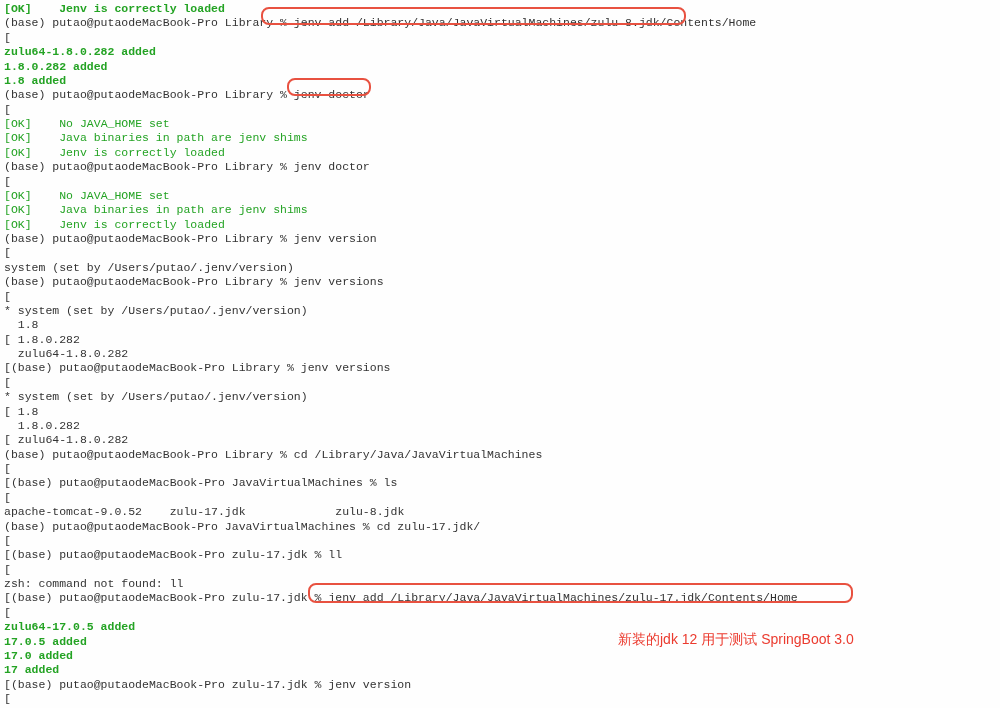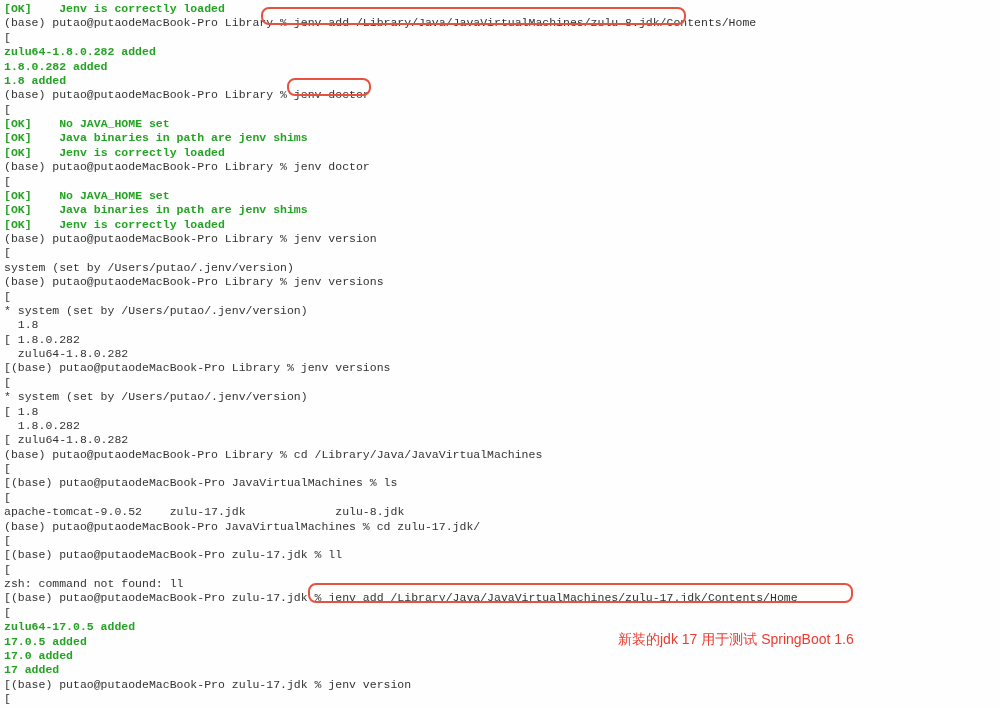--- a/index.html
+++ b/index.html
@@ -7,21 +7,21 @@
     background: #fefefe;
     font-family: Menlo, Monaco, "Courier New", monospace;
     font-size: 11.5px;
     line-height: 1.25;
     color: #333;
     padding: 0;
     width: 1000px;
     position: relative;
   }
   .term { white-space: pre; padding: 2px 4px 40px 4px; }
-  .ok { color: #24a324; font-weight: bold; }
+  .ok { color: #24a324; font-weight: normal; }
   .grn { color: #24a324; font-weight: bold; }
   .highlight-box {
     position: absolute;
     border: 2px solid #e85140;
     border-radius: 8px;
     pointer-events: none;
   }
   .annot {
     position: absolute;
     color: #eb3b2f;
@@ -31,13 +31,13 @@
 </style>
 </head>
 <body>
 
 <div class="term" id="terminal"><div><span class="grn">[OK]	Jenv is correctly loaded</span></div><div><span>(base) putao@putaodeMacBook-Pro Library % jenv add /Library/Java/JavaVirtualMachines/zulu-8.jdk/Contents/Home</span></div><div><span>[</span></div><div><span class="grn">zulu64-1.8.0.282 added</span></div><div><span class="grn">1.8.0.282 added</span></div><div><span class="grn">1.8 added</span></div><div><span>(base) putao@putaodeMacBook-Pro Library % jenv doctor</span></div><div><span>[</span></div><div><span class="ok">[OK]	No JAVA_HOME set</span></div><div><span class="ok">[OK]	Java binaries in path are jenv shims</span></div><div><span class="ok">[OK]	Jenv is correctly loaded</span></div><div><span>(base) putao@putaodeMacBook-Pro Library % jenv doctor</span></div><div><span>[</span></div><div><span class="ok">[OK]	No JAVA_HOME set</span></div><div><span class="ok">[OK]	Java binaries in path are jenv shims</span></div><div><span class="ok">[OK]	Jenv is correctly loaded</span></div><div><span>(base) putao@putaodeMacBook-Pro Library % jenv version</span></div><div><span>[</span></div><div><span>system (set by /Users/putao/.jenv/version)</span></div><div><span>(base) putao@putaodeMacBook-Pro Library % jenv versions</span></div><div><span>[</span></div><div><span>* system (set by /Users/putao/.jenv/version)</span></div><div><span>  1.8</span></div><div><span>[ 1.8.0.282</span></div><div><span>  zulu64-1.8.0.282</span></div><div><span>[(base) putao@putaodeMacBook-Pro Library % jenv versions</span></div><div><span>[</span></div><div><span>* system (set by /Users/putao/.jenv/version)</span></div><div><span>[ 1.8</span></div><div><span>  1.8.0.282</span></div><div><span>[ zulu64-1.8.0.282</span></div><div><span>(base) putao@putaodeMacBook-Pro Library % cd /Library/Java/JavaVirtualMachines</span></div><div><span>[</span></div><div><span>[(base) putao@putaodeMacBook-Pro JavaVirtualMachines % ls</span></div><div><span>[</span></div><div><span>apache-tomcat-9.0.52	zulu-17.jdk		zulu-8.jdk</span></div><div><span>(base) putao@putaodeMacBook-Pro JavaVirtualMachines % cd zulu-17.jdk/</span></div><div><span>[</span></div><div><span>[(base) putao@putaodeMacBook-Pro zulu-17.jdk % ll</span></div><div><span>[</span></div><div><span>zsh: command not found: ll</span></div><div><span>[(base) putao@putaodeMacBook-Pro zulu-17.jdk % jenv add /Library/Java/JavaVirtualMachines/zulu-17.jdk/Contents/Home</span></div><div><span>[</span></div><div><span class="grn">zulu64-17.0.5 added</span></div><div><span class="grn">17.0.5 added</span></div><div><span class="grn">17.0 added</span></div><div><span class="grn">17 added</span></div><div><span>[(base) putao@putaodeMacBook-Pro zulu-17.jdk % jenv version</span></div><div><span>[</span></div><div><span>system (set by /Users/putao/.jenv/version)</span></div></div>
 
 <div class="highlight-box" style="left: 261px; top: 7px; width: 425px; height: 18px;"></div>
 <div class="highlight-box" style="left: 287px; top: 78px; width: 84px; height: 18px;"></div>
 <div class="highlight-box" style="left: 308px; top: 583px; width: 545px; height: 20px;"></div>
 
-<div class="annot" style="left: 618px; top: 631px;">新装的jdk 17 用于测试 SpringBoot 1.6</div>
+<div class="annot" style="left: 618px; top: 631px;">新装的jdk 12 用于测试 SpringBoot 3.0</div>
 
 </body></html>

